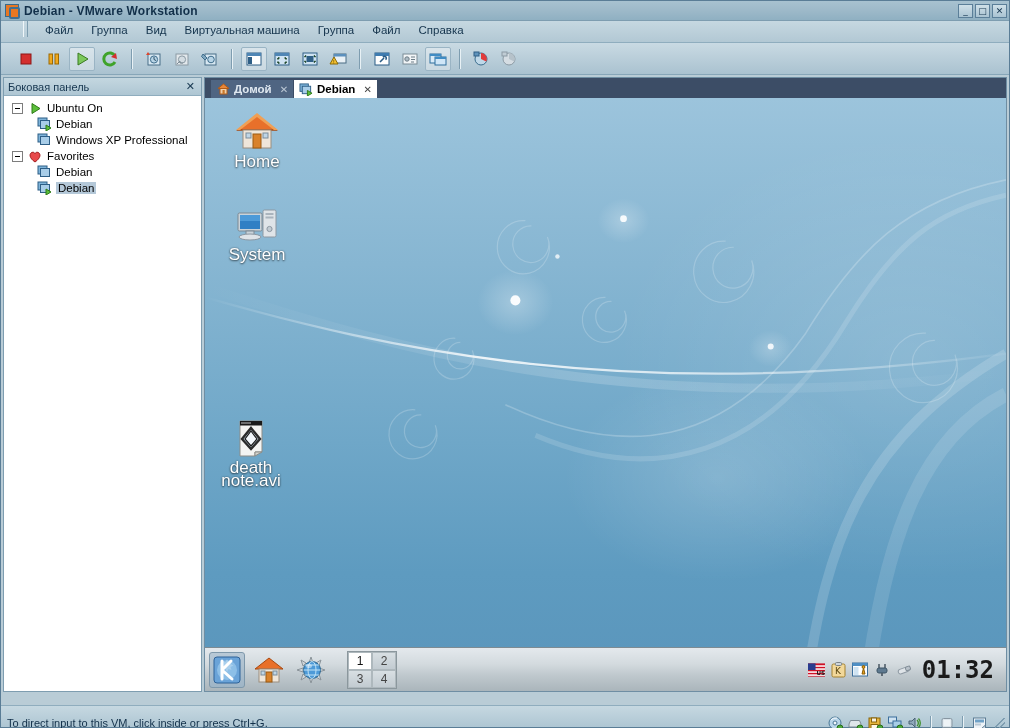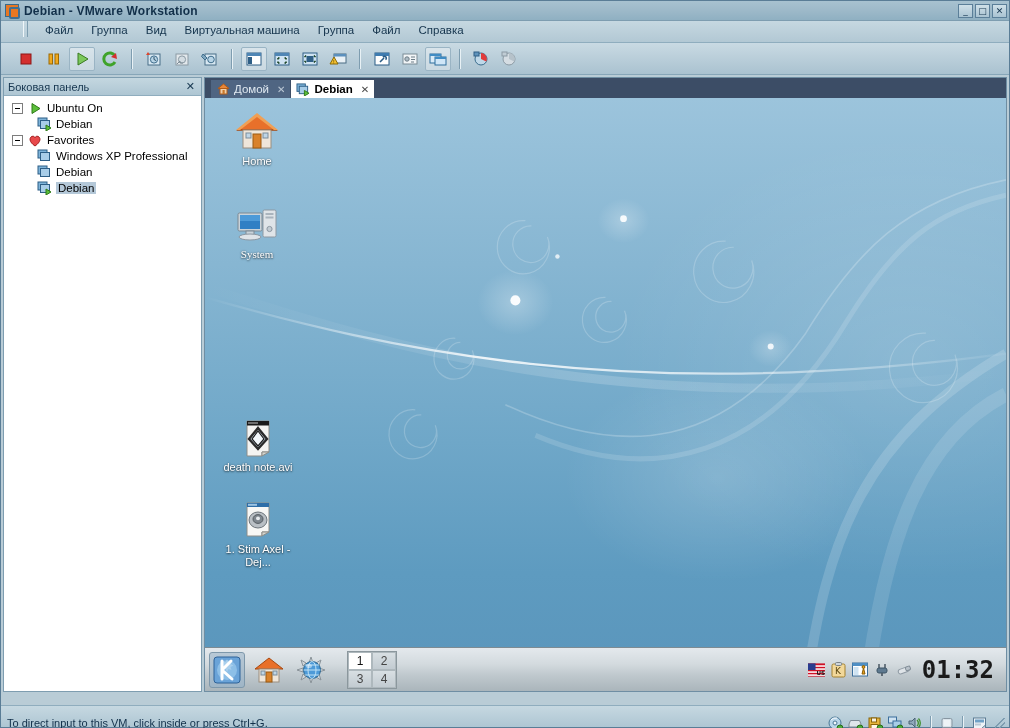--- a/index.html
+++ b/index.html
@@ -124,21 +124,21 @@
 
   
   .vmpane { flex:1; display:flex; flex-direction:column; min-width:0; border:1px solid #6f8ea3;}
   .tabbar {
     height: 20px; flex:0 0 20px;
     background:#3c4d66;
     display:flex; align-items:flex-end; padding-left:6px; gap:1px;
   }
   .tab {
     height:18px; display:flex; align-items:center; gap:4px;
-    padding:0 5px; font-size:11.5px; cursor:pointer;
+    padding:0 5px; font-size:11.5px; cursor:pointer;font-weight:bold;
   }
   .tab.inactive { background:#4f6582; color:#dfe8f0; }
   .tab.active { background:#fff; color:#000; font-weight:bold; }
   .tab .x { font-family:"DejaVu Sans",sans-serif; font-size:10px; margin-left:4px; opacity:.75;}
   .tab-ico { width:14px; height:13px; display:flex; align-items:center; justify-content:center;}
 
   
   .desktop {
     flex:1; position:relative; overflow:hidden;
     background:
@@ -149,21 +149,21 @@
   .deco { position:absolute; pointer-events:none; }
   .swoosh {
     left:0; top:0; width:100%; height:100%;
   }
 
   .dicon {
     position:absolute; width:88px; text-align:center; cursor:pointer;
   }
   .dicon .glyph { height:42px; display:flex; align-items:flex-end; justify-content:center; }
   .dicon .lbl {
-    margin-top:3px; color:#fff; font-size:11px; line-height:13px;
+    margin-top:3px; color:#fff; font-size:17px; line-height:13px;
     text-shadow: 0 1px 2px rgba(0,0,0,.55), 0 0 2px rgba(0,0,0,.45);
     word-wrap:break-word;
   }
 
   
   .kpanel {
     position:absolute; left:0; right:0; bottom:0; height:44px;
     background: linear-gradient(to bottom,#e4e9ed 0%, #d3dade 38%, #c0c9ce 62%, #aab5bb 100%);
     border-top:1px solid #7d8b93;
     display:flex; align-items:center; padding:0 4px; gap:6px;
@@ -378,38 +378,38 @@
           <span class="ticon">
             <svg width="15" height="14" viewBox="0 0 15 14">
                 <rect x="1" y="1" width="9" height="8" fill="#7fb4da" stroke="#2d5e86"></rect>
                 <rect x="3.5" y="3.5" width="9" height="8" fill="#a8cde8" stroke="#2d5e86"></rect>
                 <polygon points="9,8 14,11 9,14" fill="#5cbf3a" stroke="#2e7a18"></polygon>
               </svg>
           </span>
           <span class="tlabel">Debian</span>
         </div>
 
+        <div class="tnode lvl1">
+          <span class="ticon">
+            <svg width="15" height="14" viewBox="0 0 15 14">
+                <rect x="1" y="1" width="9" height="8" fill="#7fb4da" stroke="#2d5e86"></rect>
+                <rect x="3.5" y="3.5" width="9" height="8" fill="#a8cde8" stroke="#2d5e86"></rect>
+              </svg>
+          </span>
+          <span class="tlabel">Windows XP Professional</span>
+        </div>
+
         <div class="tnode">
           <span class="expander"></span>
           <span class="ticon">
             <svg width="14" height="13" viewBox="0 0 14 13">
                 <path d="M7 12 C1 8 1 3.5 4 2.4 C5.6 1.8 6.6 2.8 7 3.6 C7.4 2.8 8.4 1.8 10 2.4 C13 3.5 13 8 7 12 Z" fill="#e8494b" stroke="#a41f20"></path>
               </svg>
           </span>
           <span class="tlabel">Favorites</span>
-        </div>
-
-        <div class="tnode lvl1">
-          <span class="ticon">
-            <svg width="15" height="14" viewBox="0 0 15 14">
-                <rect x="1" y="1" width="9" height="8" fill="#7fb4da" stroke="#2d5e86"></rect>
-                <rect x="3.5" y="3.5" width="9" height="8" fill="#a8cde8" stroke="#2d5e86"></rect>
-              </svg>
-          </span>
-          <span class="tlabel">Windows XP Professional</span>
         </div>
 
 
         <div class="tnode lvl1">
           <span class="ticon">
             <svg width="15" height="14" viewBox="0 0 15 14">
                 <rect x="1" y="1" width="9" height="8" fill="#7fb4da" stroke="#2d5e86"></rect>
                 <rect x="3.5" y="3.5" width="9" height="8" fill="#a8cde8" stroke="#2d5e86"></rect>
               </svg>
           </span>
@@ -513,66 +513,52 @@
               <rect x="7" y="18" width="28" height="18" fill="#efe6da" stroke="#9b8e7e"></rect>
               <rect x="17" y="22" width="8" height="14" fill="#d9822b" stroke="#9b5a12"></rect>
               <rect x="10" y="21" width="5" height="5" fill="#bfd6e6" stroke="#7b8d9c"></rect>
               <rect x="27" y="21" width="5" height="5" fill="#bfd6e6" stroke="#7b8d9c"></rect>
               <polygon points="21,1 42,18 38,18 21,5 4,18 0,18" fill="#f0a055"></polygon>
             </svg>
           </div>
           <div class="lbl">Home</div>
         </div>
 
-        <div class="dicon" style="left:8px; top:105px;font-family:Liberation Serif, serif;">
+        <div class="dicon" style="left:8px; top:105px;">
           <div class="glyph">
             <svg width="44" height="38" viewBox="0 0 44 38">
               <rect x="28" y="3" width="13" height="27" rx="1.5" fill="#dfe4e8" stroke="#8d98a2"></rect>
               <rect x="30.5" y="6" width="8" height="2" fill="#aab4bd"></rect>
               <rect x="30.5" y="9.5" width="8" height="2" fill="#aab4bd"></rect>
               <circle cx="34.5" cy="22" r="2.6" fill="#c3ccd3" stroke="#8d98a2"></circle>
               <rect x="3" y="6" width="24" height="18" rx="1.5" fill="#c9d3da" stroke="#7d8993"></rect>
               <rect x="5" y="8" width="20" height="14" fill="#2f7fc4"></rect>
               <rect x="5" y="8" width="20" height="6" fill="#4d9ad8"></rect>
               <rect x="11" y="24" width="8" height="4" fill="#c9d3da" stroke="#7d8993"></rect>
               <ellipse cx="15" cy="30" rx="11" ry="3" fill="#dfe4e8" stroke="#8d98a2"></ellipse>
             </svg>
           </div>
           <div class="lbl">System</div>
         </div>
 
 
-        <div class="dicon" style="left:9px; top:318px;">
+        <div class="dicon" style="left:2px; top:318px;">
           <div class="glyph">
             <svg width="36" height="40" viewBox="0 0 36 40">
               <polygon points="7,3 29,3 29,34 22,34 22,38 7,38" fill="#f4f4f2" stroke="#8d8d88"></polygon>
               <polygon points="22,34 29,34 22,38" fill="#d6d6d0" stroke="#8d8d88"></polygon>
               <rect x="7" y="3" width="22" height="4.5" fill="#1a1a1a"></rect>
               <rect x="8" y="4" width="10" height="2" fill="#6e6e6e"></rect>
               <polygon points="18,10 27,21 18,31 9,21" fill="#cfe0ec" stroke="#2b2b2b" stroke-width="2.4"></polygon>
               <polygon points="18,13 24,21 18,28 12,21" fill="#f2f7fb" stroke="#1a1a1a" stroke-width="1.2"></polygon>
             </svg>
           </div>
           <div class="lbl">death note.avi</div>
         </div>
 
-        <div class="dicon" style="left:9px; top:400px;">
-          <div class="glyph">
-            <svg width="36" height="40" viewBox="0 0 36 40">
-              <polygon points="7,3 29,3 29,32 22,32 22,36 7,36" fill="#f7f7f5" stroke="#8d8d88"></polygon>
-              <polygon points="22,32 29,32 22,36" fill="#d6d6d0" stroke="#8d8d88"></polygon>
-              <rect x="7" y="3" width="22" height="4" fill="#2e6ea8"></rect>
-              <rect x="8" y="3.8" width="9" height="2" fill="#9cc4e2"></rect>
-              <ellipse cx="18" cy="20" rx="9" ry="8" fill="#b9bfc4" stroke="#6d757b"></ellipse>
-              <ellipse cx="18" cy="19" rx="5" ry="4.4" fill="#7e868d" stroke="#555c62"></ellipse>
-              <ellipse cx="18" cy="18.4" rx="2" ry="1.8" fill="#e7ebee"></ellipse>
-            </svg>
-          </div>
-          <div class="lbl">1. Stim Axel - Dej...</div>
-        </div>
 
         <div class="kpanel">
           <div class="kbtn sunken">
             <svg width="28" height="28" viewBox="0 0 28 28">
               <rect x="1" y="1" width="26" height="26" rx="3" fill="#6aa3d8" stroke="#2e6298"></rect>
               <circle cx="14" cy="14" r="10" fill="#9ccbee" opacity=".7"></circle>
               <path d="M9 5 L9 23 M9 14 L18 5 M9 14 L19 23" stroke="#fff" stroke-width="3" fill="none" stroke-linecap="round"></path>
               <path d="M14 3 l1.5 3 3-1 -1 3 3 1.5 -3 1.5 1 3 -3 -1 -1.5 3 -1.5 -3 -3 1 1-3 -3-1.5 3-1.5 -1-3 3 1z" fill="#fff" opacity=".25"></path>
             </svg>
           </div>

